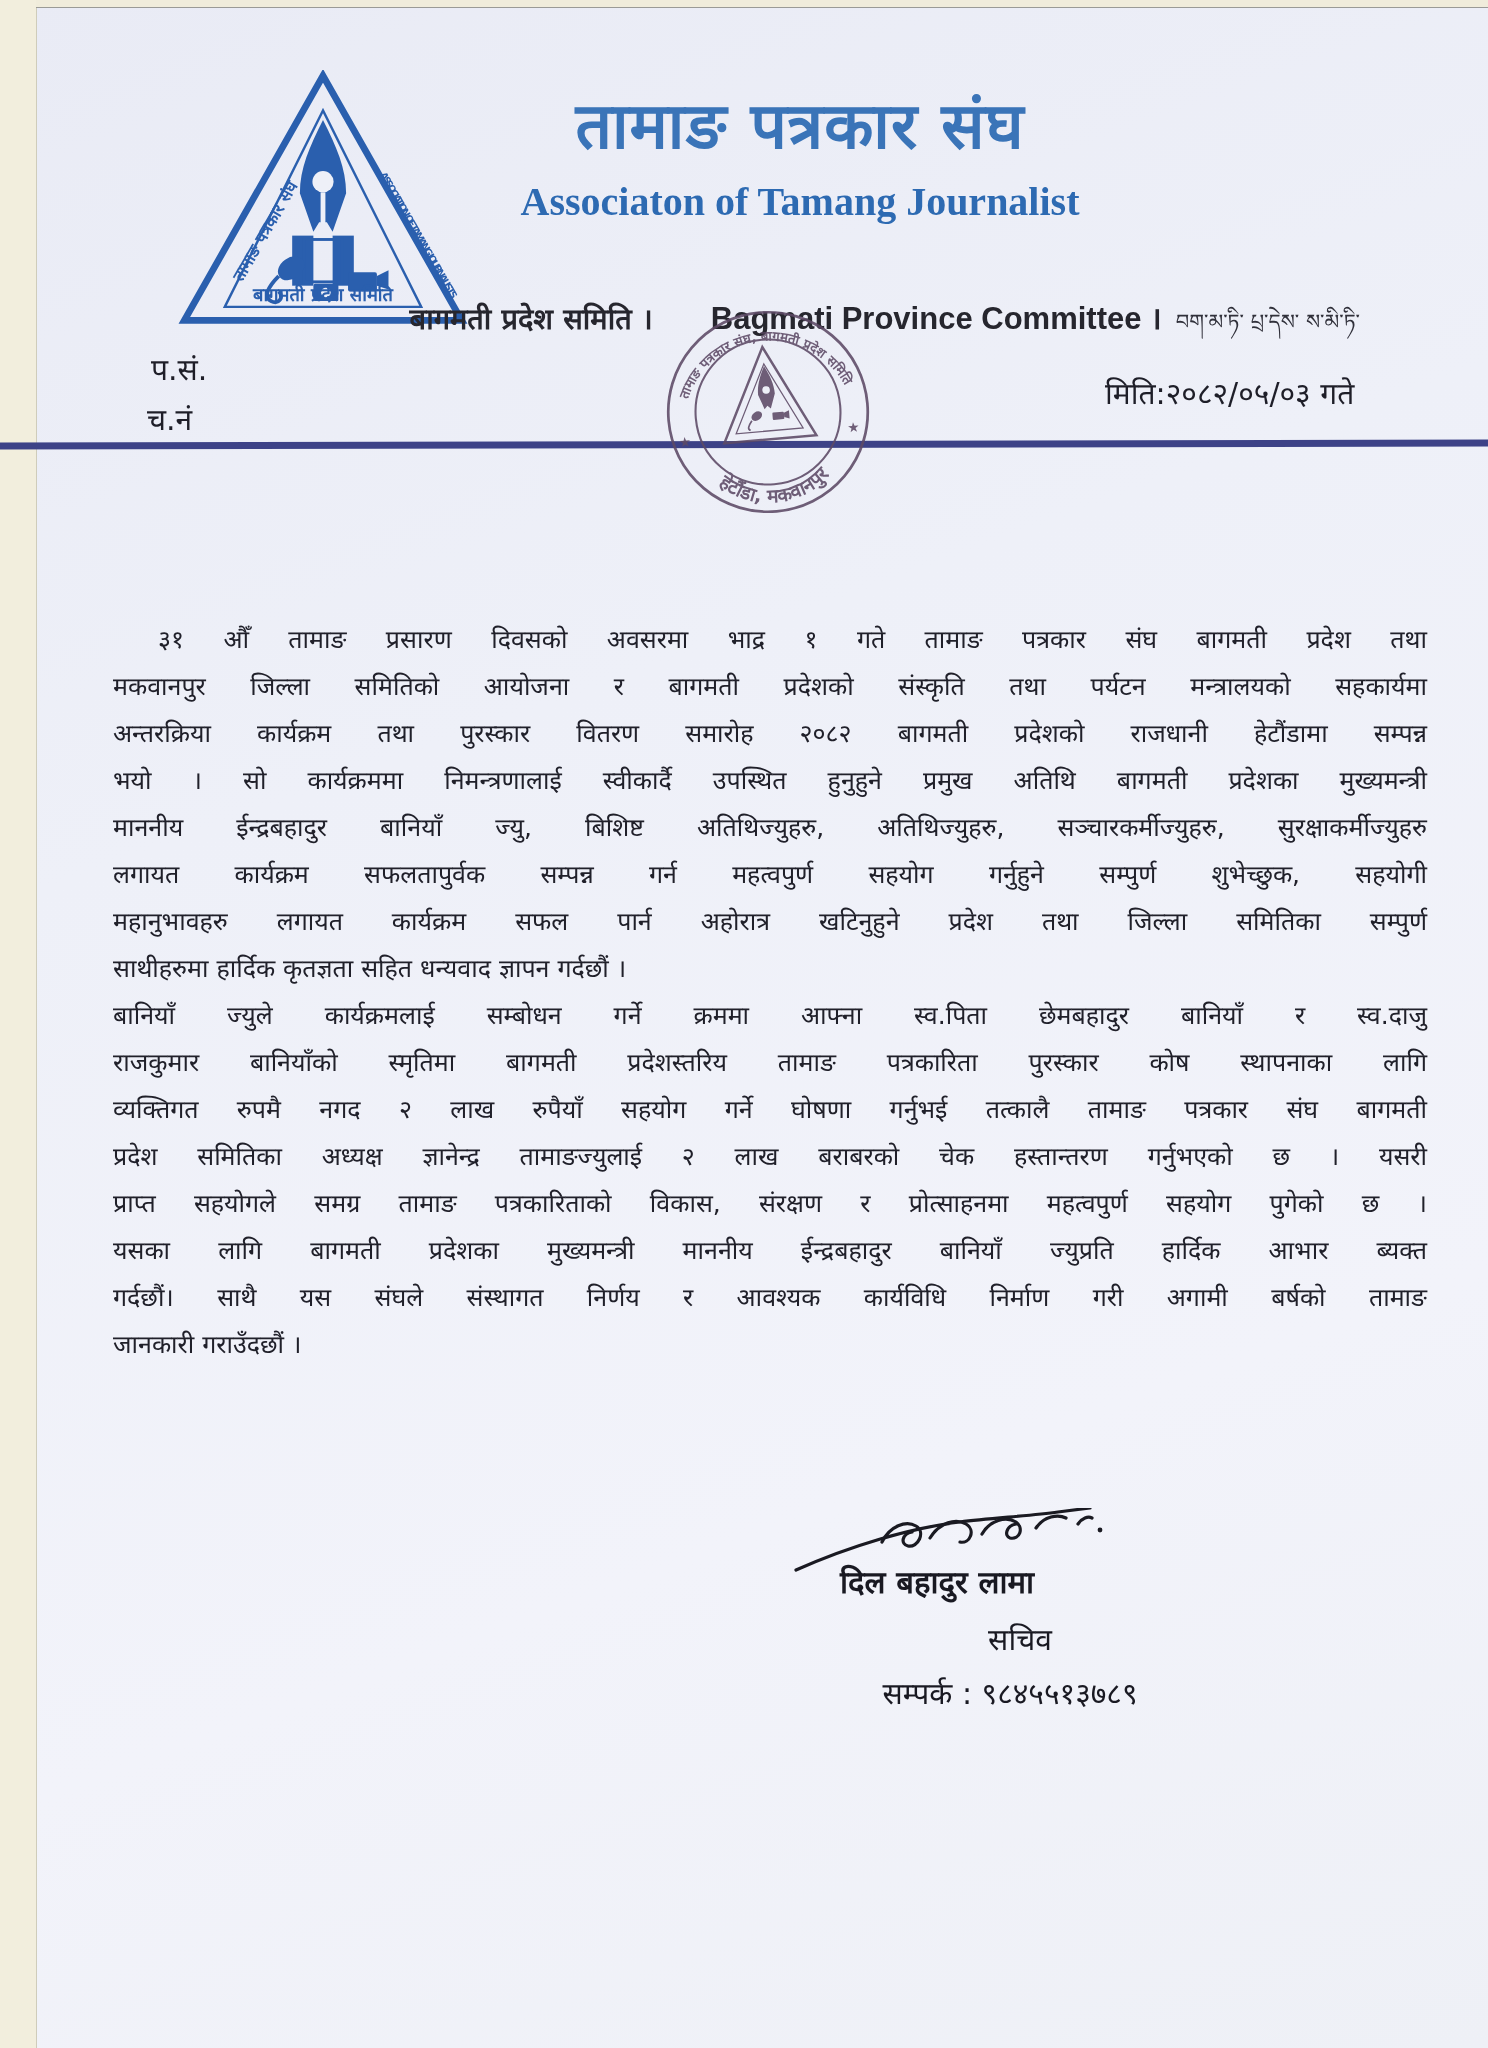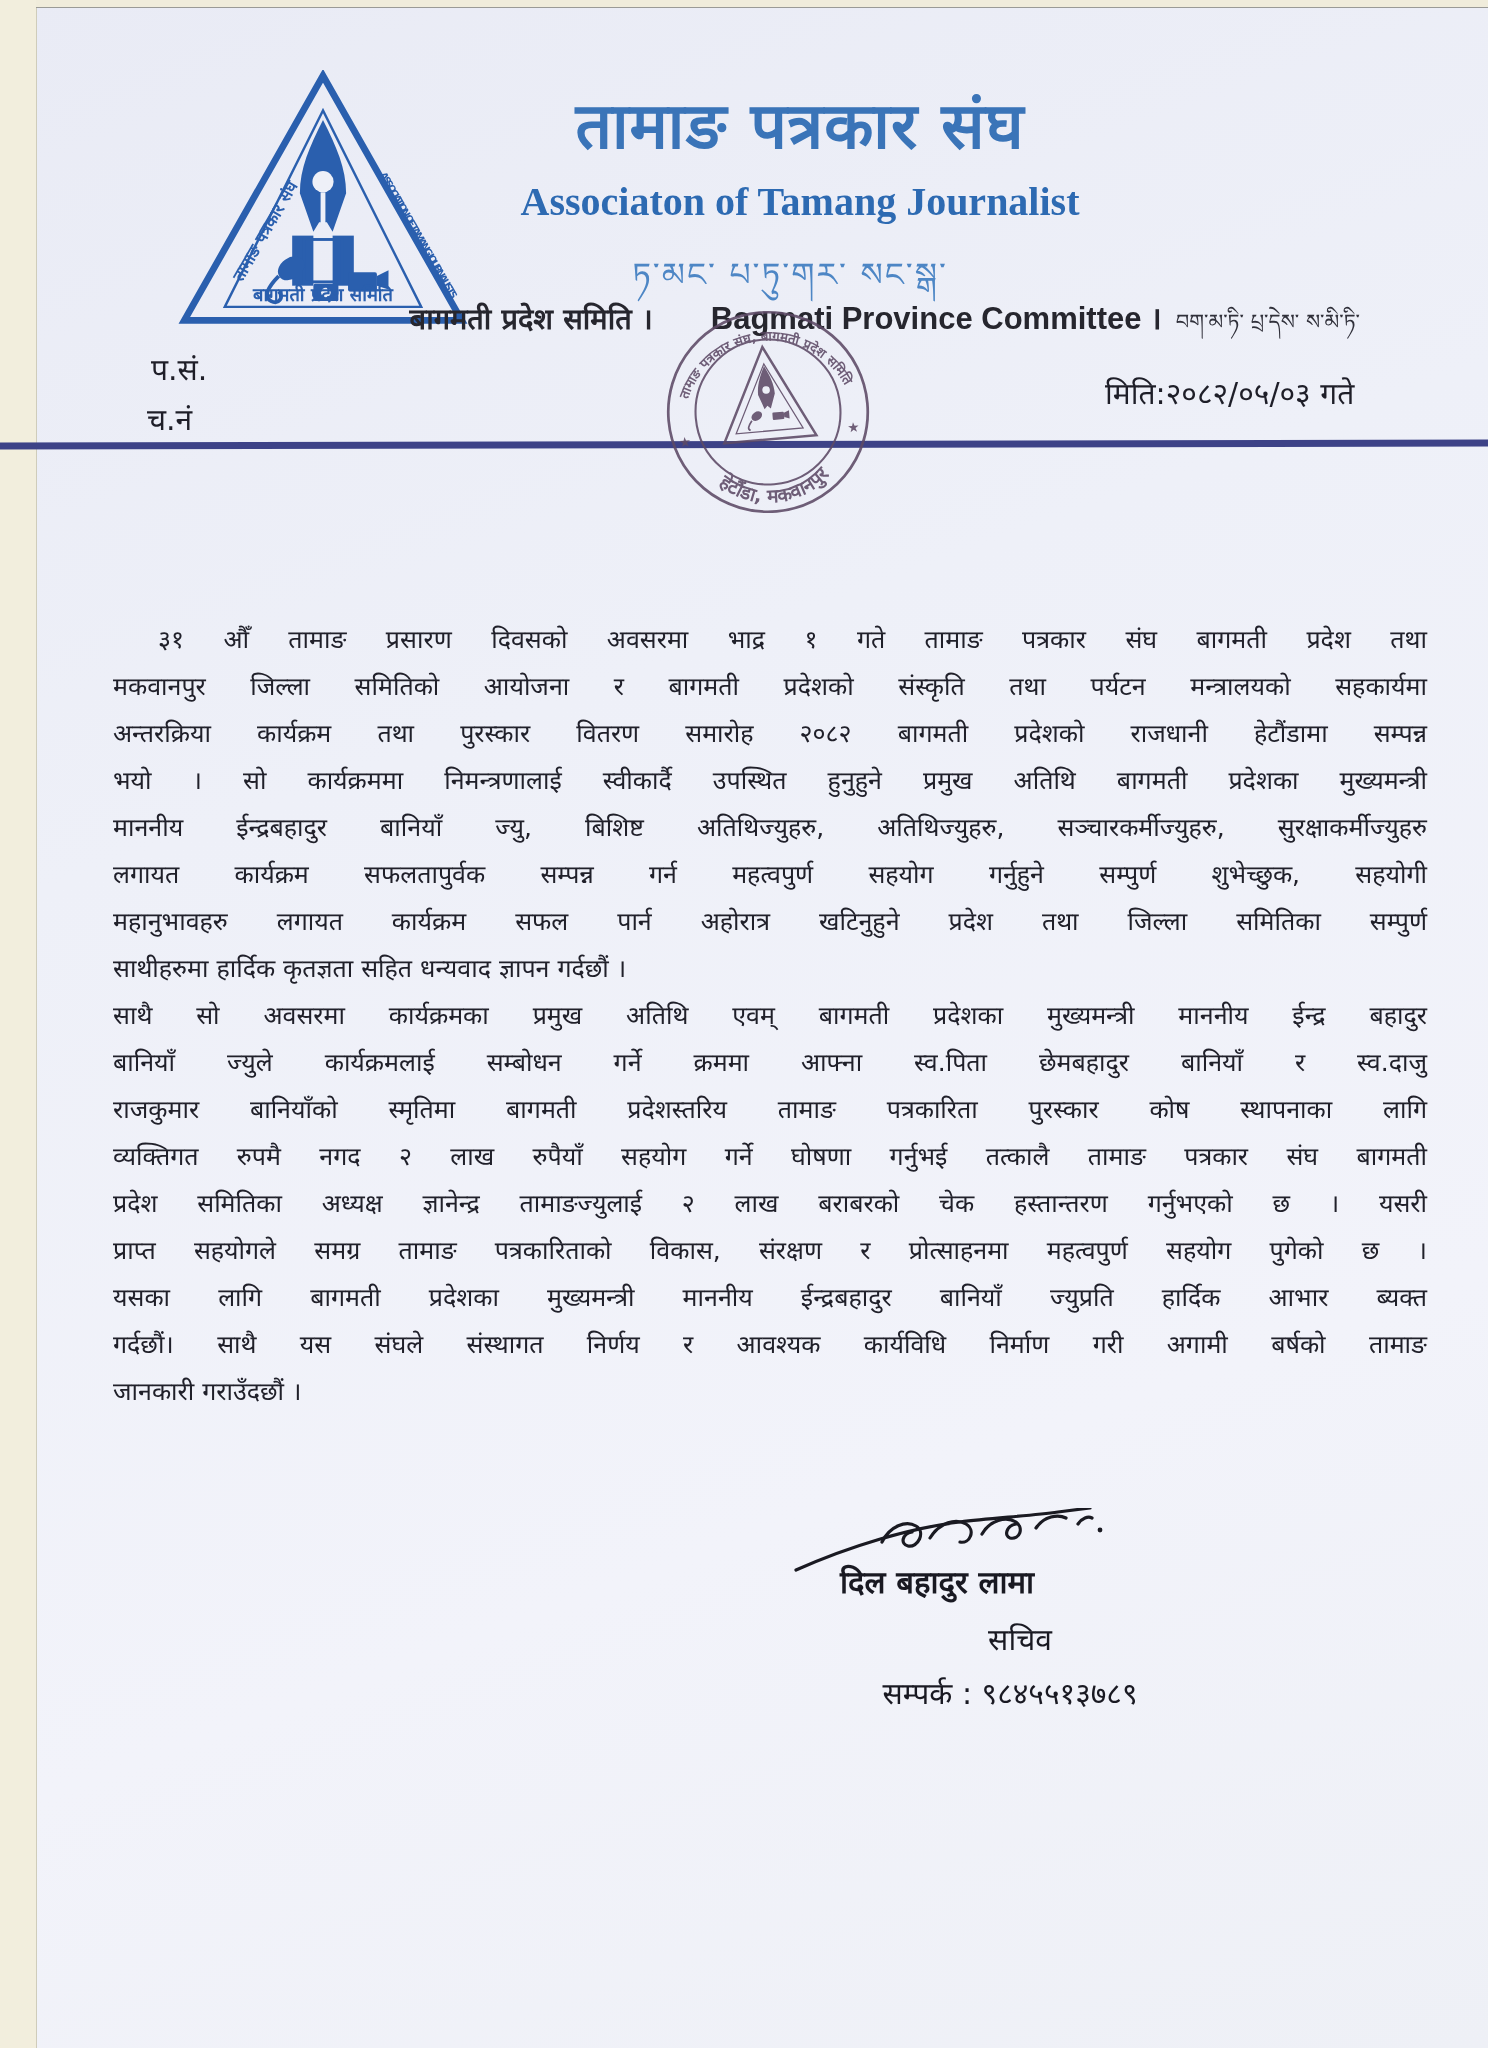--- a/index.html
+++ b/index.html
@@ -70,21 +70,20 @@
       </g>
 
       <text x="-12" y="0" font-size="17" font-weight="bold" fill="#2a5fae" transform="translate(72,210) rotate(-60)">तामाङ पत्रकार संघ</text>
       <text x="-18" y="0" font-size="10" font-weight="bold" fill="#2a5fae" transform="translate(218,124) rotate(60)" textLength="150">ASSOCIATION OF TAMANG JOURNALISTS</text>
       <text x="150" y="240" font-size="19" font-weight="bold" fill="#2a5fae" text-anchor="middle">बागमती प्रदेश समिति</text>
     </svg>
   </div>
 
   <div class="abs org-np" style="left:440px;top:80px;width:720px;color:#3a74b8;">तामाङ पत्रकार संघ</div>
   <div class="abs org-en" style="left:440px;top:178px;width:720px;color:#2d6ab2;">Associaton of Tamang Journalist</div>
-  <div class="abs org-tib" style="left:440px;top:238px;width:700px;color:#4d86c5;">ཏ་མང་ པ་ཏུ་གར་ སང་སྒ་</div>
 
   <div class="abs committee" style="left:160px;top:296px;width:1200px;">
     <span class="np">बागमती प्रदेश समिति ।</span>
     <span class="en">Bagmati Province Committee ।</span>
     <span class="tib">བག་མ་ཏི་ པྲ་དེས་ ས་མི་ཏི་</span>
   </div>
 
   <div class="abs meta-label" style="left:118px;top:348px;">प.सं.</div>
   <div class="abs meta-label" style="left:114px;top:398px;">च.नं</div>
   <div class="abs date-line" style="left:1105px;top:372px;">मिति:२०८२/०५/०३ गते</div>
@@ -125,21 +124,20 @@
 
   <div class="bodytext">
     <div class="bline first">३१ औँ तामाङ प्रसारण दिवसको अवसरमा भाद्र १ गते तामाङ पत्रकार संघ बागमती प्रदेश तथा</div>
     <div class="bline">मकवानपुर जिल्ला समितिको आयोजना र बागमती प्रदेशको संस्कृति तथा पर्यटन मन्त्रालयको सहकार्यमा</div>
     <div class="bline">अन्तरक्रिया कार्यक्रम तथा पुरस्कार वितरण समारोह २०८२ बागमती प्रदेशको राजधानी हेटौंडामा सम्पन्न</div>
     <div class="bline">भयो । सो कार्यक्रममा निमन्त्रणालाई स्वीकार्दै उपस्थित हुनुहुने प्रमुख अतिथि बागमती प्रदेशका मुख्यमन्त्री</div>
     <div class="bline">माननीय ईन्द्रबहादुर बानियाँ ज्यु, बिशिष्ट अतिथिज्युहरु, अतिथिज्युहरु, सञ्चारकर्मीज्युहरु, सुरक्षाकर्मीज्युहरु</div>
     <div class="bline">लगायत कार्यक्रम सफलतापुर्वक सम्पन्न गर्न महत्वपुर्ण सहयोग गर्नुहुने सम्पुर्ण शुभेच्छुक, सहयोगी</div>
     <div class="bline">महानुभावहरु लगायत कार्यक्रम सफल पार्न अहोरात्र खटिनुहुने प्रदेश तथा जिल्ला समितिका सम्पुर्ण</div>
     <div class="bline last">साथीहरुमा हार्दिक कृतज्ञता सहित धन्यवाद ज्ञापन गर्दछौं ।</div>
-    <div class="bline">साथै सो अवसरमा कार्यक्रमका प्रमुख अतिथि एवम् बागमती प्रदेशका मुख्यमन्त्री माननीय ईन्द्र बहादुर</div>
     <div class="bline">बानियाँ ज्युले कार्यक्रमलाई सम्बोधन गर्ने क्रममा आफ्ना स्व.पिता छेमबहादुर बानियाँ र स्व.दाजु</div>
     <div class="bline">राजकुमार बानियाँको स्मृतिमा बागमती प्रदेशस्तरिय तामाङ पत्रकारिता पुरस्कार कोष स्थापनाका लागि</div>
     <div class="bline">व्यक्तिगत रुपमै नगद २ लाख रुपैयाँ सहयोग गर्ने घोषणा गर्नुभई तत्कालै तामाङ पत्रकार संघ बागमती</div>
     <div class="bline">प्रदेश समितिका अध्यक्ष ज्ञानेन्द्र तामाङज्युलाई २ लाख बराबरको चेक हस्तान्तरण गर्नुभएको छ । यसरी</div>
     <div class="bline">प्राप्त सहयोगले समग्र तामाङ पत्रकारिताको विकास, संरक्षण र प्रोत्साहनमा महत्वपुर्ण सहयोग पुगेको छ ।</div>
     <div class="bline">यसका लागि बागमती प्रदेशका मुख्यमन्त्री माननीय ईन्द्रबहादुर बानियाँ ज्युप्रति हार्दिक आभार ब्यक्त</div>
     <div class="bline">गर्दछौं। साथै यस संघले संस्थागत निर्णय र आवश्यक कार्यविधि निर्माण गरी अगामी बर्षको तामाङ</div>
     <div class="bline last">जानकारी गराउँदछौं ।</div>
   </div>
 

